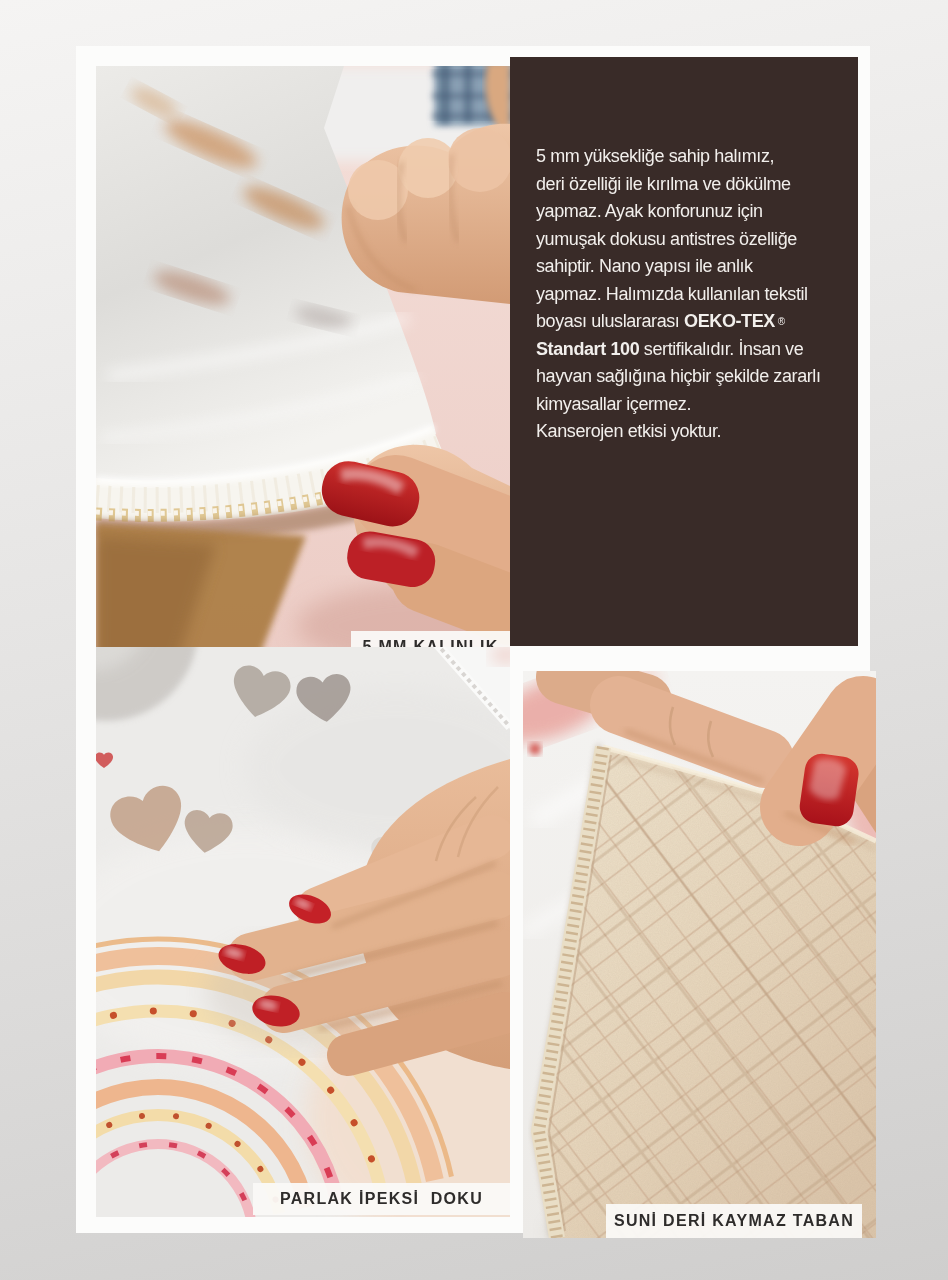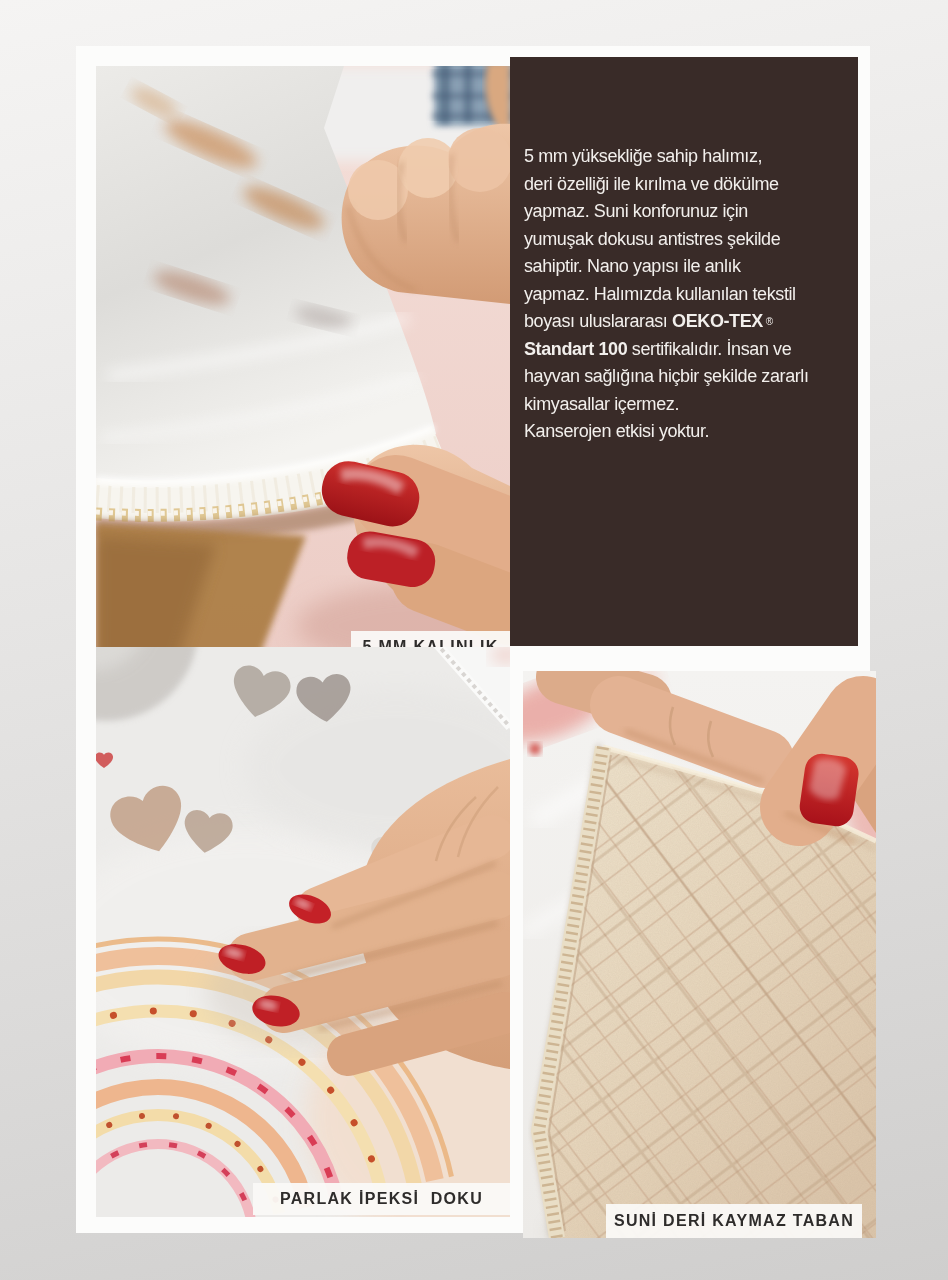--- a/index.html
+++ b/index.html
@@ -13,21 +13,21 @@
   .page{position:relative;width:948px;height:1280px;
     background:linear-gradient(168deg,var(--page-top) 0%,var(--page-mid) 42%,#dcdbda 68%,var(--page-bottom) 100%);}
   .canvas{position:absolute;left:76px;top:46px;width:794px;height:1187px;background:var(--canvas-bg);}
   .tile{position:absolute;overflow:hidden;}
   .tile svg{position:absolute;left:0;top:0;width:100%;height:100%;display:block;}
   .t1{left:83px;top:53px;width:414px;height:599px;}
   .t3{left:83px;top:634px;width:414px;height:570px;}
   .t4{left:510px;top:658px;width:353px;height:567px;}
   .panel{position:absolute;left:510px;top:57px;width:348px;height:589px;background:var(--panel-bg);overflow:hidden;}
   .panel-text{padding:86px 4px 0 14px;color:var(--panel-text);font-size:18px;line-height:27.5px;letter-spacing:-0.4px;}
-  .pline{white-space:nowrap;}
+  .pline{white-space:nowrap;margin-left:12px;}
   .pline .b{font-weight:bold;}
   .pline .reg{font-size:10px;vertical-align:2px;letter-spacing:0;}
   .caption{position:absolute;display:flex;align-items:center;justify-content:center;
     background:var(--caption-bg);color:var(--caption-text);
     font-weight:bold;font-size:16px;letter-spacing:1.3px;white-space:pre;}
   .cap1{left:255px;top:565px;width:159px;height:31px;}
   .cap3{left:157px;top:536px;width:257px;height:32px;}
   .cap4{left:83px;top:533px;width:256px;height:34px;}
   figure{margin:13px;}
 </style>
@@ -123,22 +123,22 @@
         </g>
       </g>
     </svg>
     <figcaption class="caption cap1">5 MM KALINLIK</figcaption>
   </figure>
 
   <section class="panel">
     <div class="panel-text" id="panel-lines">
         <div class="pline"><span>5 mm yüksekliğe sahip halımız,</span></div>
         <div class="pline"><span>deri özelliği ile kırılma ve dökülme</span></div>
-        <div class="pline"><span>yapmaz. Suni konforunuz için</span></div>
-        <div class="pline"><span>yumuşak dokusu antistres şekilde</span></div>
+        <div class="pline"><span>yapmaz. Ayak konforunuz için</span></div>
+        <div class="pline"><span>yumuşak dokusu antistres özelliğe</span></div>
         <div class="pline"><span>sahiptir. Nano yapısı ile anlık</span></div>
         <div class="pline"><span>yapmaz. Halımızda kullanılan tekstil</span></div>
         <div class="pline"><span>boyası uluslararası </span><span class="b">OEKO-TEX</span><span class="reg"> ®</span></div>
         <div class="pline"><span class="b">Standart 100</span><span> sertifikalıdır. İnsan ve</span></div>
         <div class="pline"><span>hayvan sağlığına hiçbir şekilde zararlı</span></div>
         <div class="pline"><span>kimyasallar içermez.</span></div>
         <div class="pline"><span>Kanserojen etkisi yoktur.</span></div>
       </div>
   </section>
 

